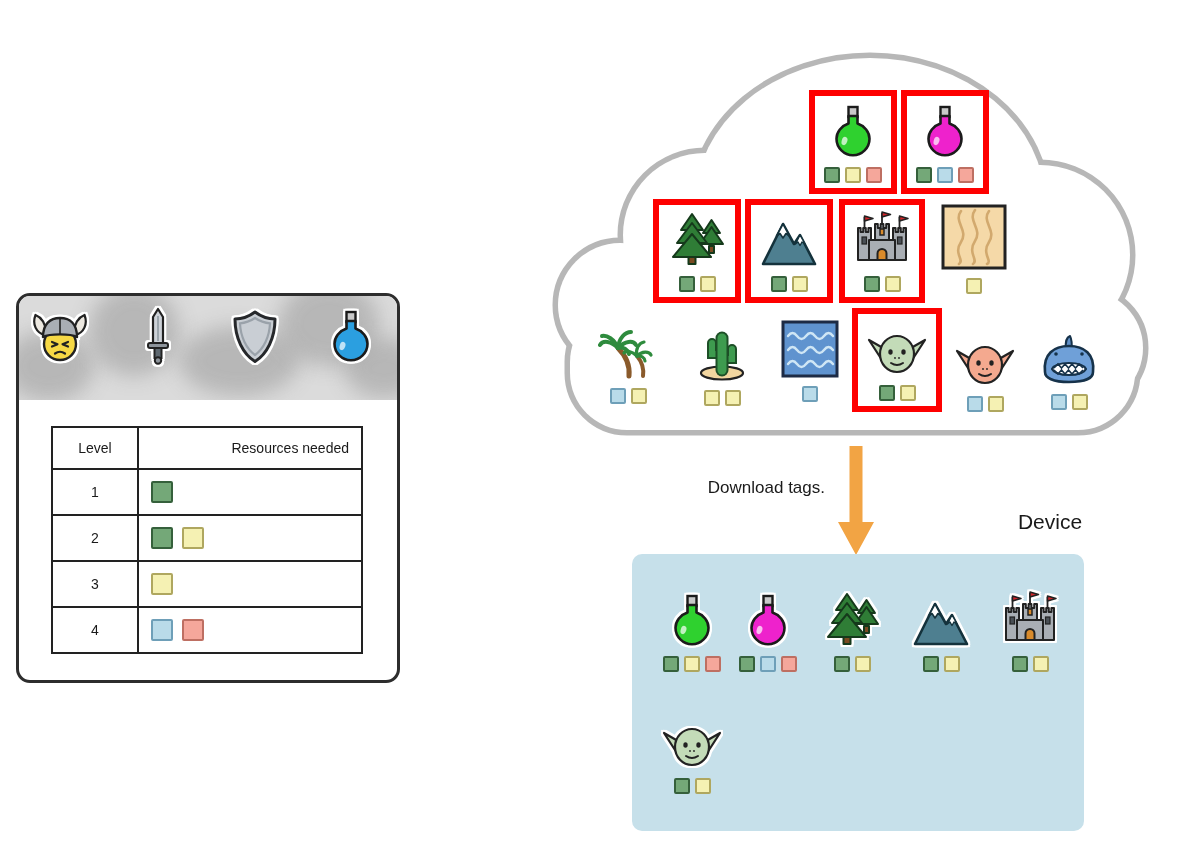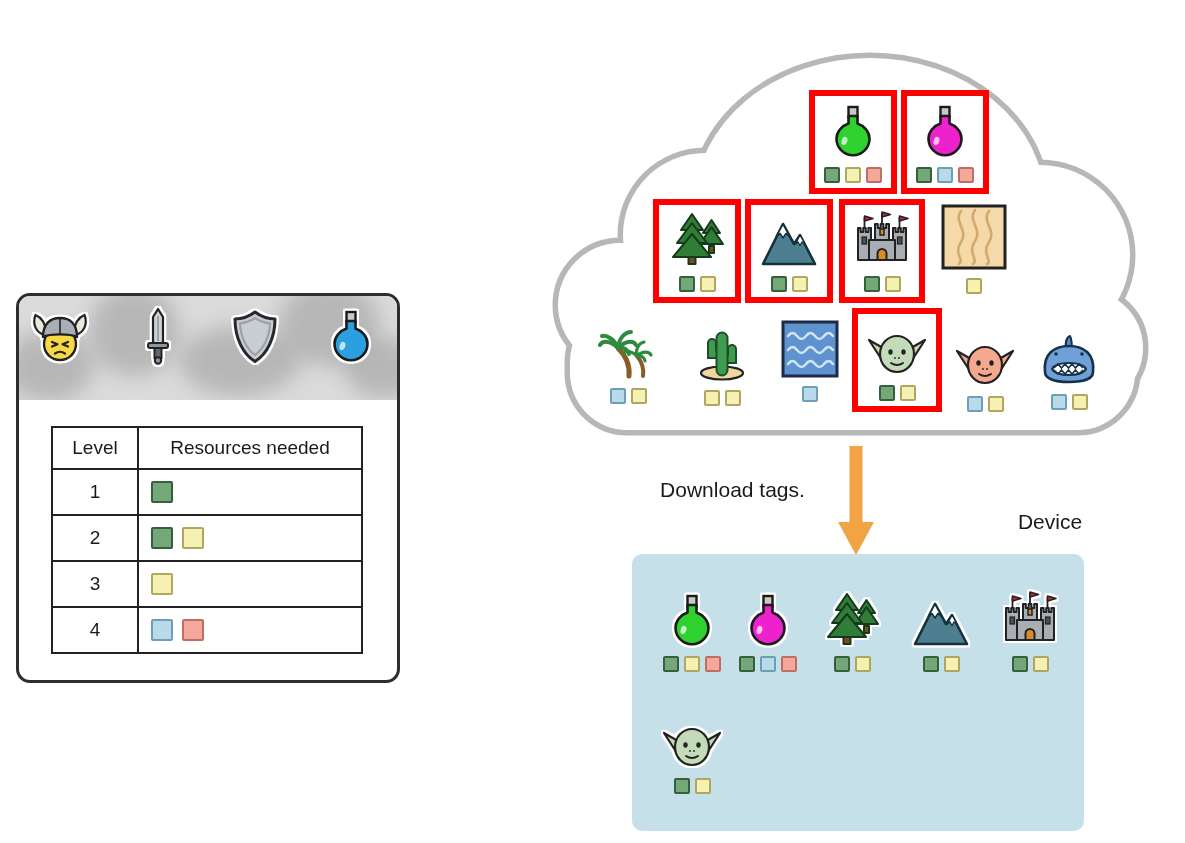--- a/index.html
+++ b/index.html
@@ -7,35 +7,35 @@
   }
   *{margin:0;padding:0;box-sizing:border-box}
   html,body{background:#fff}
   body{width:1185px;height:843px;font-family:"Liberation Sans",sans-serif;color:#1a1a1a}
   .canvas{position:relative;width:1185px;height:843px;overflow:hidden;background:#fff}
 
   .section-label{position:absolute;font-size:21px;text-align:center;color:#1a1a1a}
   .app-label{left:16px;top:252px;width:384px}
   .cloud-label{left:700px;top:10px;width:364px}
   .device-label{left:1000px;top:510px;width:100px}
-  .download-label{position:absolute;left:640px;top:478px;width:185px;text-align:center;font-size:21px}
+  .download-label{position:absolute;left:640px;top:478px;width:185px;text-align:right;font-size:17px}
 
   
   .app-card{position:absolute;left:16px;top:293px;width:384px;height:390px;background:#fff;
     border:3px solid #2d2d2d;border-radius:14px;overflow:hidden}
   .app-art{position:absolute;left:0;top:0;right:0;height:104px;background:#DBDBDB;overflow:hidden}
   .blob{position:absolute;background:#8C8C8C;opacity:.45;filter:blur(10px);border-radius:50%}
   #app-art-icons{position:absolute;inset:0}
   .app-art .res-icon{min-height:0}
 
-  .res-table{position:absolute;left:32px;top:130px;border-collapse:collapse;font-size:19px}
+  .res-table{position:absolute;left:32px;top:130px;border-collapse:collapse;font-size:14px}
   .res-table th,.res-table td{border:2px solid #222;background:#fff}
   .res-table th{font-weight:400;height:42px}
   .res-table th:first-child{width:86px;text-align:center;padding:0 6px}
-  .res-table th:last-child{text-align:center;min-width:224px;padding:0 12px}
+  .res-table th:last-child{text-align:right;min-width:224px;padding:0 12px}
   .res-table td{height:46px}
   .level-cell{text-align:center}
   .tags-cell{padding-left:12px}
   .tags-cell .tag{margin-right:9px}
 
   .tag{display:inline-block;border:2px solid;border-radius:2px;vertical-align:middle}
 
   
   .cloud-svg{position:absolute;left:540px;top:50px;width:625px;height:390px;overflow:visible}
   #cloud-items,#device-items{position:absolute;inset:0}

